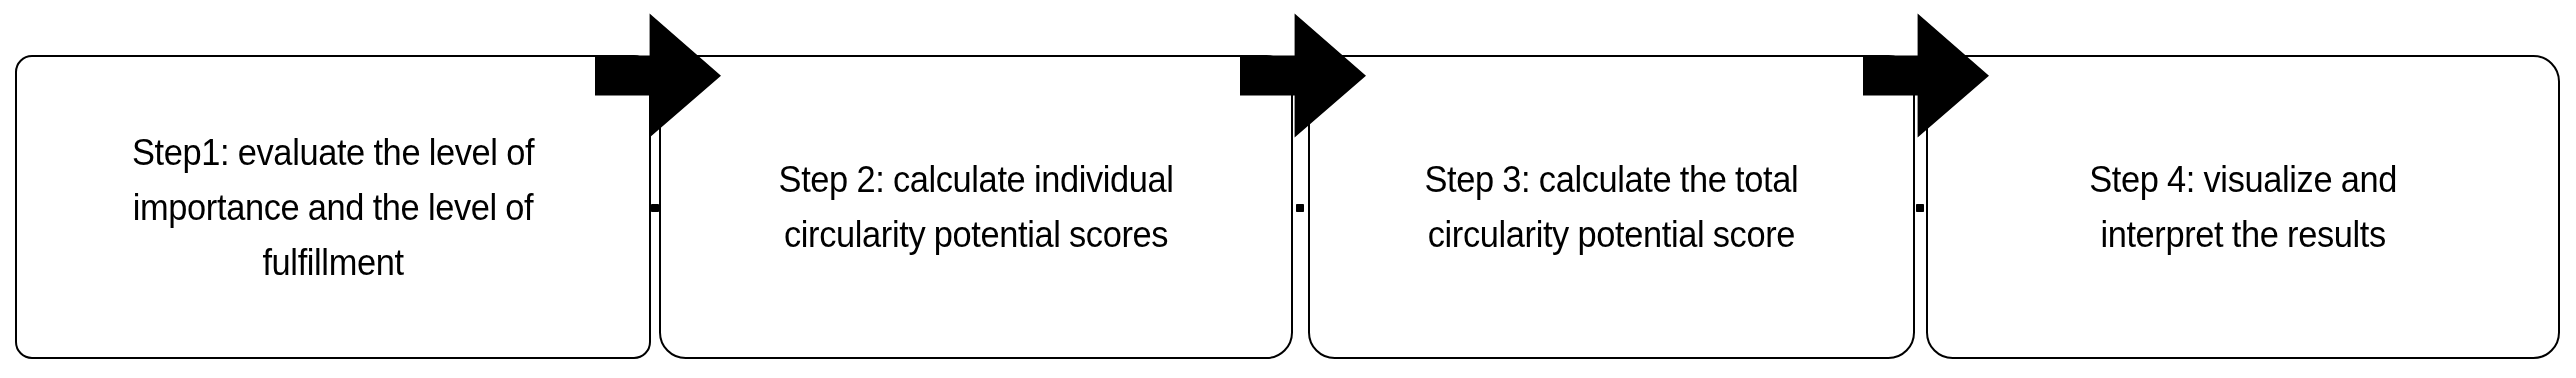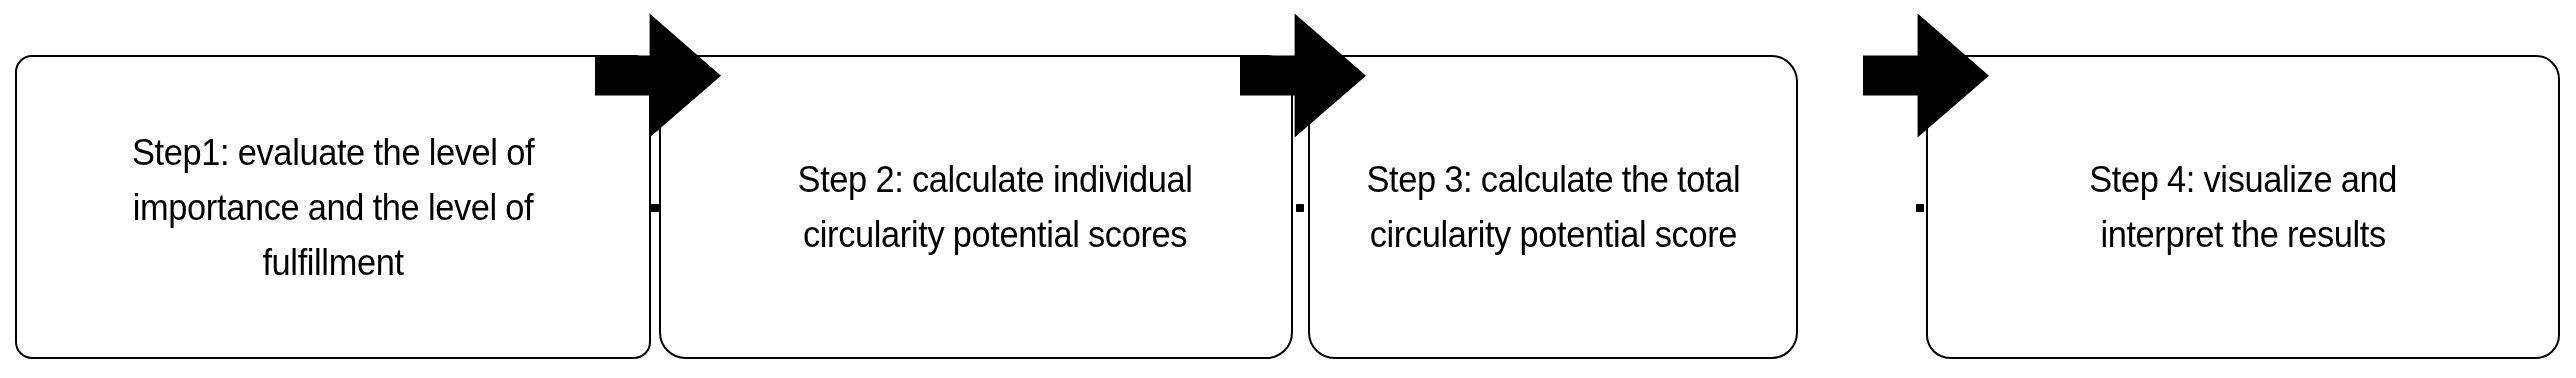--- a/index.html
+++ b/index.html
@@ -29,23 +29,23 @@
     background: #ffffff;
     border: 2.8px solid #000000;
     border-radius: 26.6px;
     display: flex;
     align-items: center;
     justify-content: center;
     z-index: 2;
   }
 
   .step-box.b1 { left: 15.4px;   width: 636px; border-radius: 17px; }
-  .step-box.b2 { left: 659px;  width: 634px; justify-content: flex-end; }
-  .step-box.b3 { left: 1308px; width: 490px; }
-  .step-box.b4 { left: 1926px; width: 634px; border-radius: 24px; }
+  .step-box.b2 { left: 659px;  width: 634px; }
+  .step-box.b3 { left: 1308px; width: 607px; }
+  .step-box.b4 { left: 1926px; width: 634px; }
 
   .step-label {
     display: block;
     width: 94%;
     text-align: center;
     color: #000000;
     font-family: "Liberation Sans", "DejaVu Sans", sans-serif;
     font-size: 37px;
     line-height: 55px;
     font-weight: 400;

